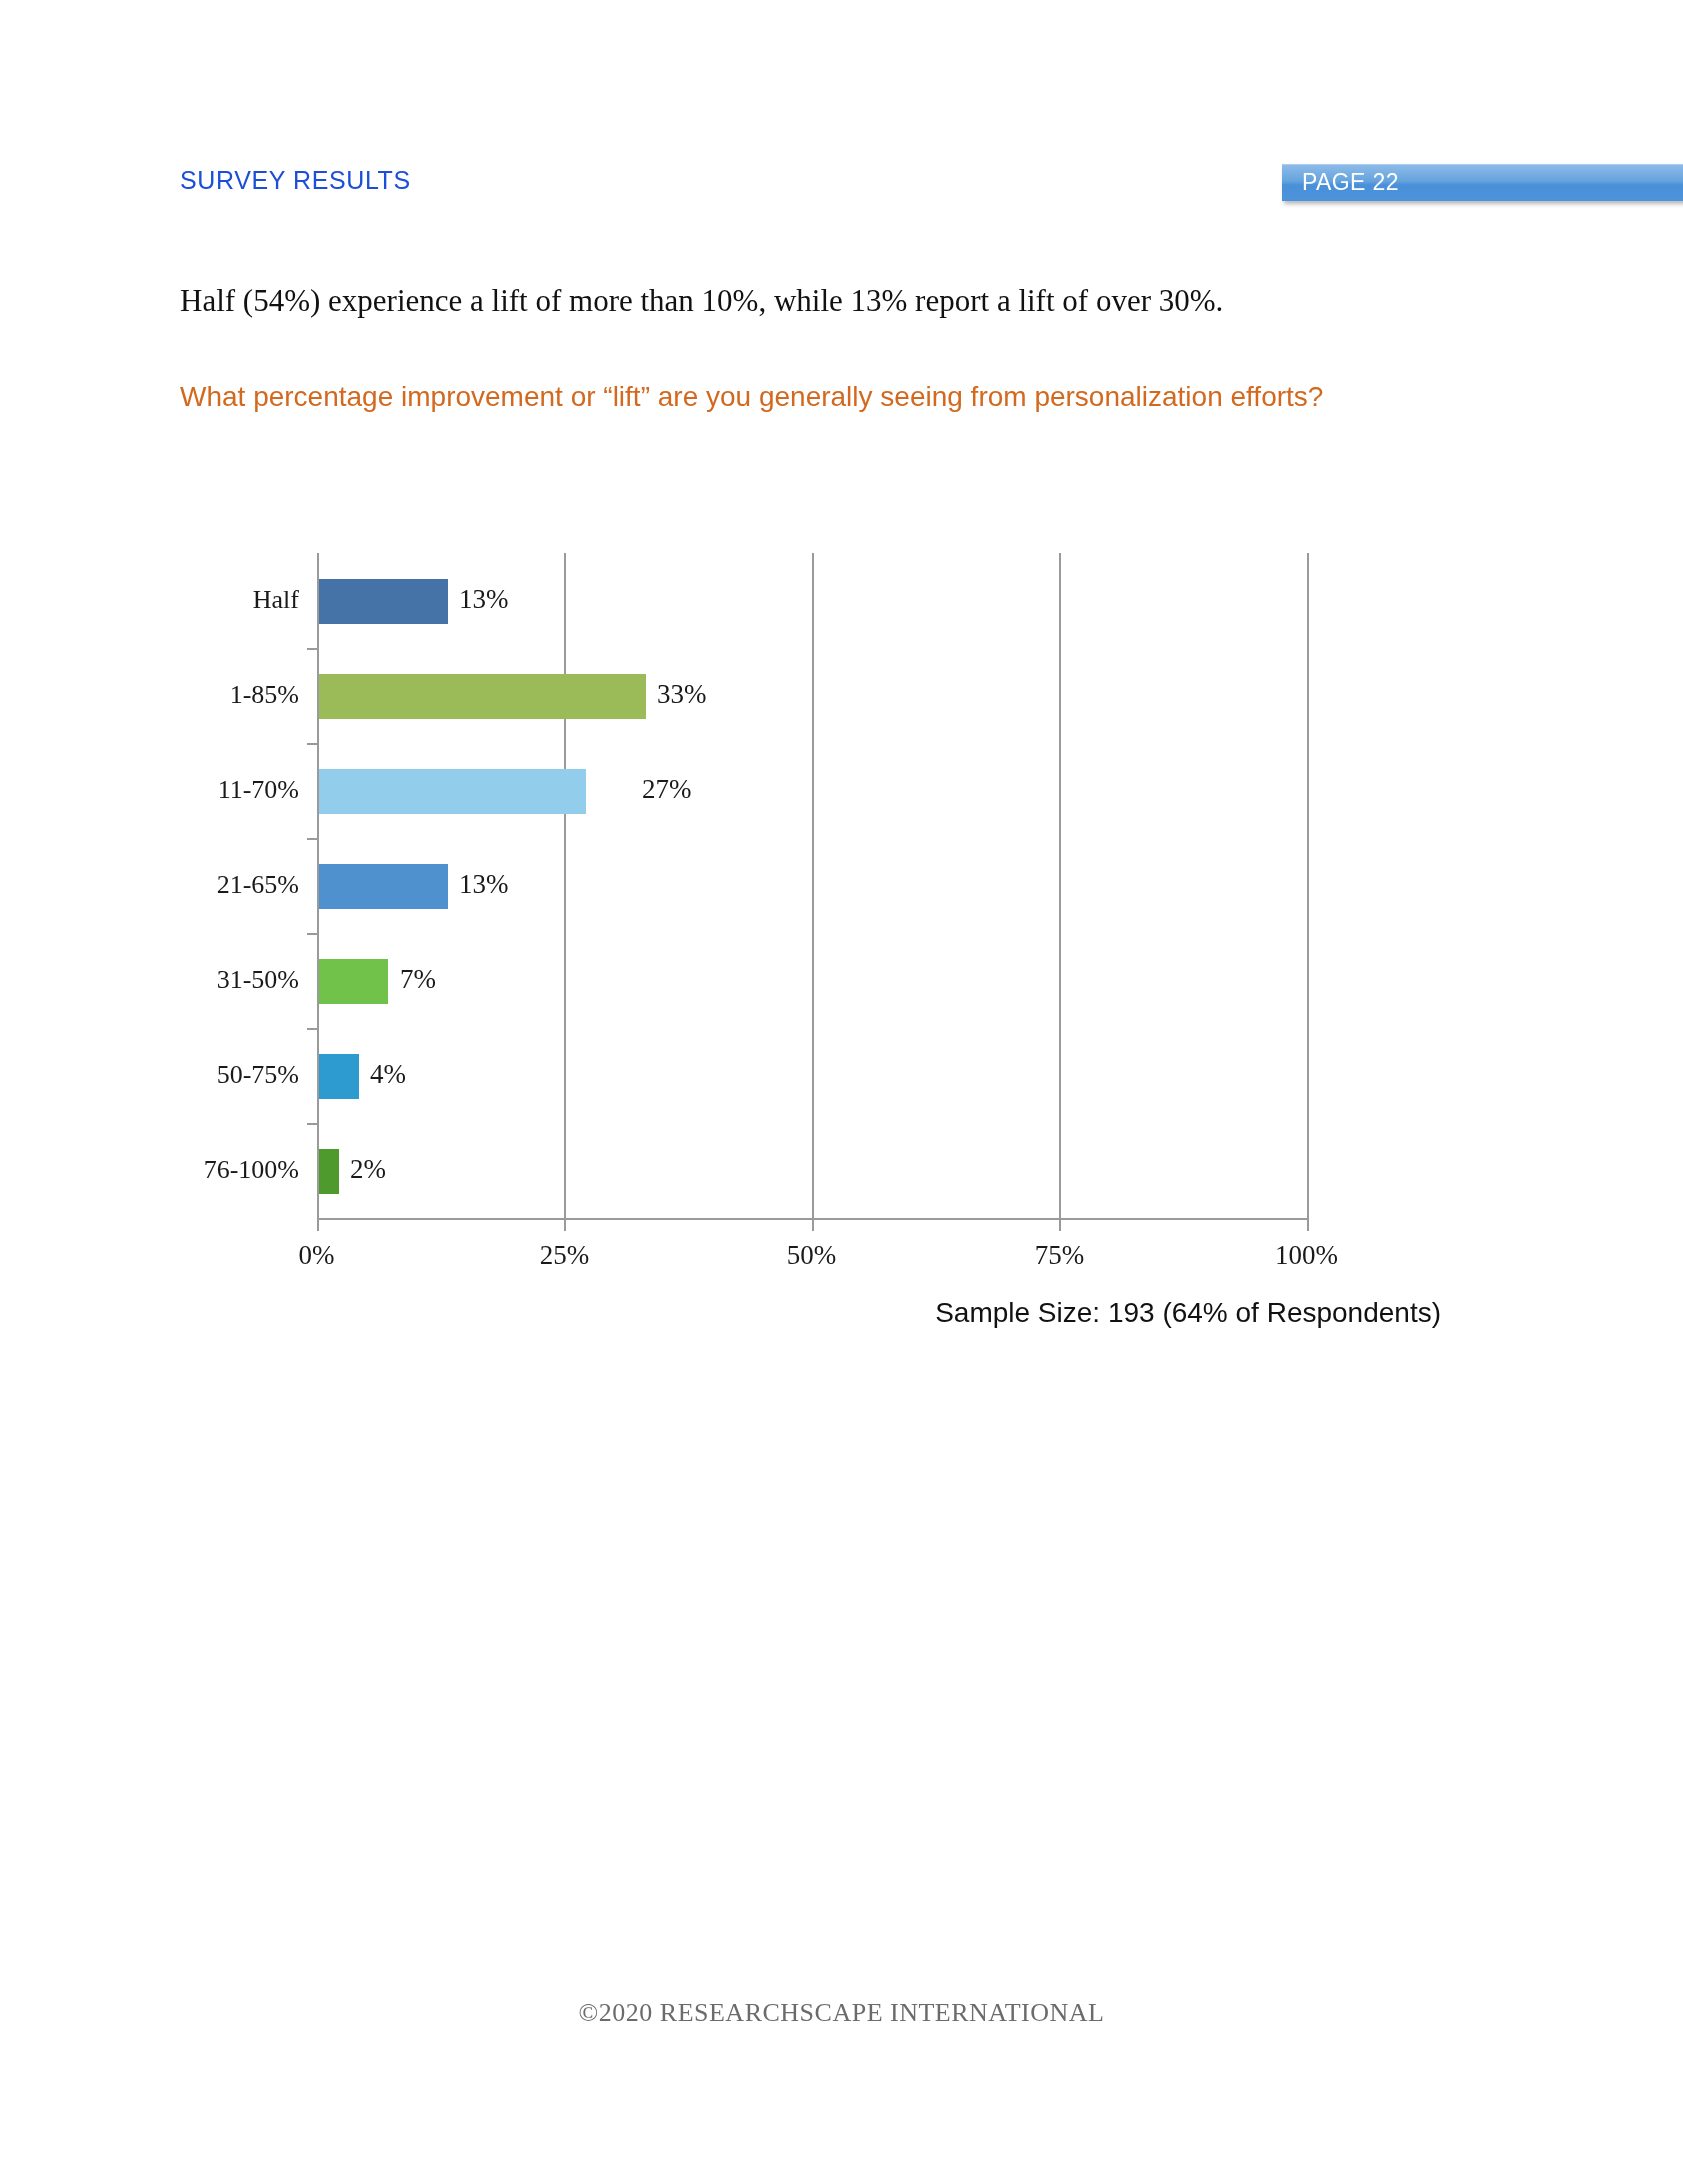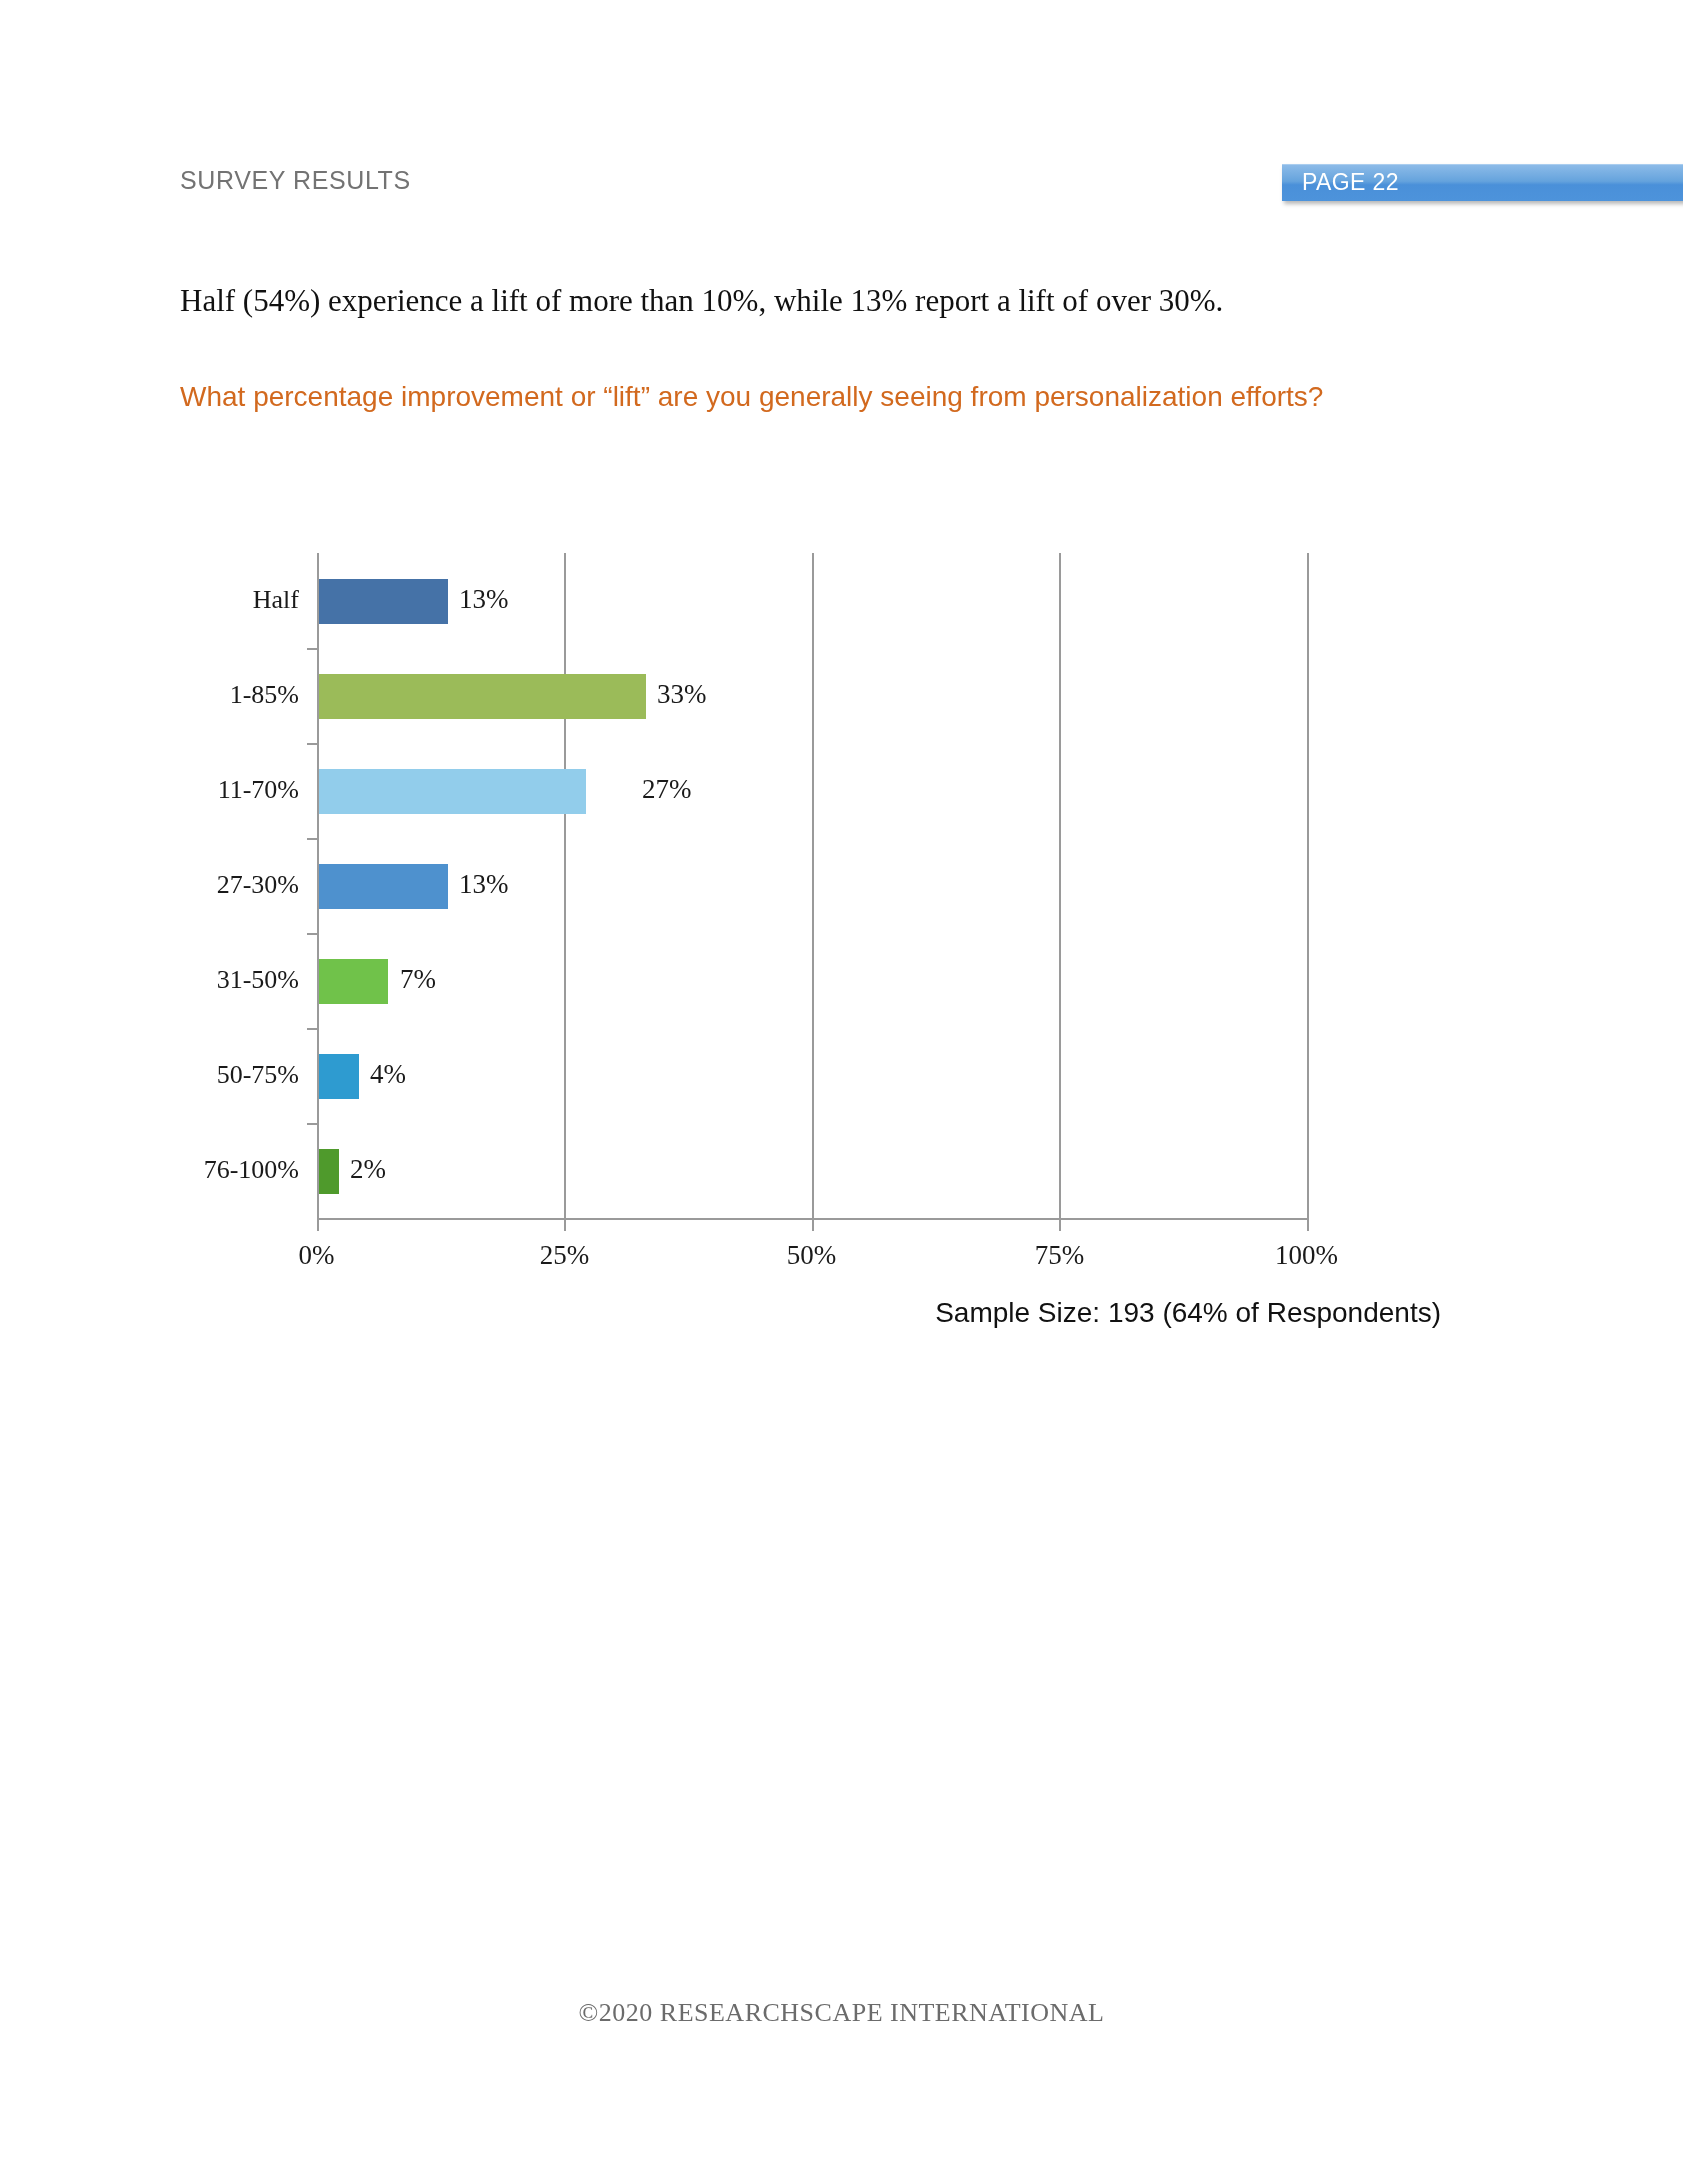--- a/index.html
+++ b/index.html
@@ -23,21 +23,21 @@
     width: 1683px;
     height: 46px;
   }
   .header-kicker {
     position: absolute;
     left: 180px;
     top: 0px;
     font-family: "Liberation Sans", sans-serif;
     font-size: 25px;
     letter-spacing: 0.6px;
-    color: #737373;
+    color: #1d4ed8;
     white-space: nowrap;
   }
   .page-badge {
     position: absolute;
     left: 1282px;
     top: -2px;
     width: 462px;
     height: 36px;
     background: linear-gradient(to bottom, #8cbbe8 0%, #65a3dd 45%, #4a90d9 55%, #4d93db 100%);
     border-top: 1px solid #a9cdef;
@@ -222,21 +222,21 @@
       <div class="bar" style="left: 139px; top: 44px; width: 129px; background: rgb(69, 114, 167);"></div>
       <div class="bar-cat-label" style="top: 50px;">Half</div>
       <div class="bar-val-label" style="left: 279px; top: 49px;">13%</div>
       <div class="bar" style="left: 139px; top: 139px; width: 327px; background: rgb(155, 187, 89);"></div>
       <div class="bar-cat-label" style="top: 145px;">1-85%</div>
       <div class="bar-val-label" style="left: 477px; top: 144px;">33%</div>
       <div class="bar" style="left: 139px; top: 234px; width: 267px; background: rgb(146, 205, 235);"></div>
       <div class="bar-cat-label" style="top: 240px;">11-70%</div>
       <div class="bar-val-label" style="left: 418px; top: 239px; margin-left: 44px;">27%</div>
       <div class="bar" style="left: 139px; top: 329px; width: 129px; background: rgb(78, 145, 206);"></div>
-      <div class="bar-cat-label" style="top: 335px;">27-30%</div>
+      <div class="bar-cat-label" style="top: 335px;">21-65%</div>
       <div class="bar-val-label" style="left: 279px; top: 334px;">13%</div>
       <div class="bar" style="left: 139px; top: 424px; width: 69px; background: rgb(112, 194, 74);"></div>
       <div class="bar-cat-label" style="top: 430px;">31-50%</div>
       <div class="bar-val-label" style="left: 220px; top: 429px;">7%</div>
       <div class="bar" style="left: 139px; top: 519px; width: 40px; background: rgb(46, 155, 208);"></div>
       <div class="bar-cat-label" style="top: 525px;">50-75%</div>
       <div class="bar-val-label" style="left: 190px; top: 524px;">4%</div>
       <div class="bar" style="left: 139px; top: 614px; width: 20px; background: rgb(79, 154, 44);"></div>
       <div class="bar-cat-label" style="top: 620px;">76-100%</div>
       <div class="bar-val-label" style="left: 170px; top: 619px;">2%</div>

